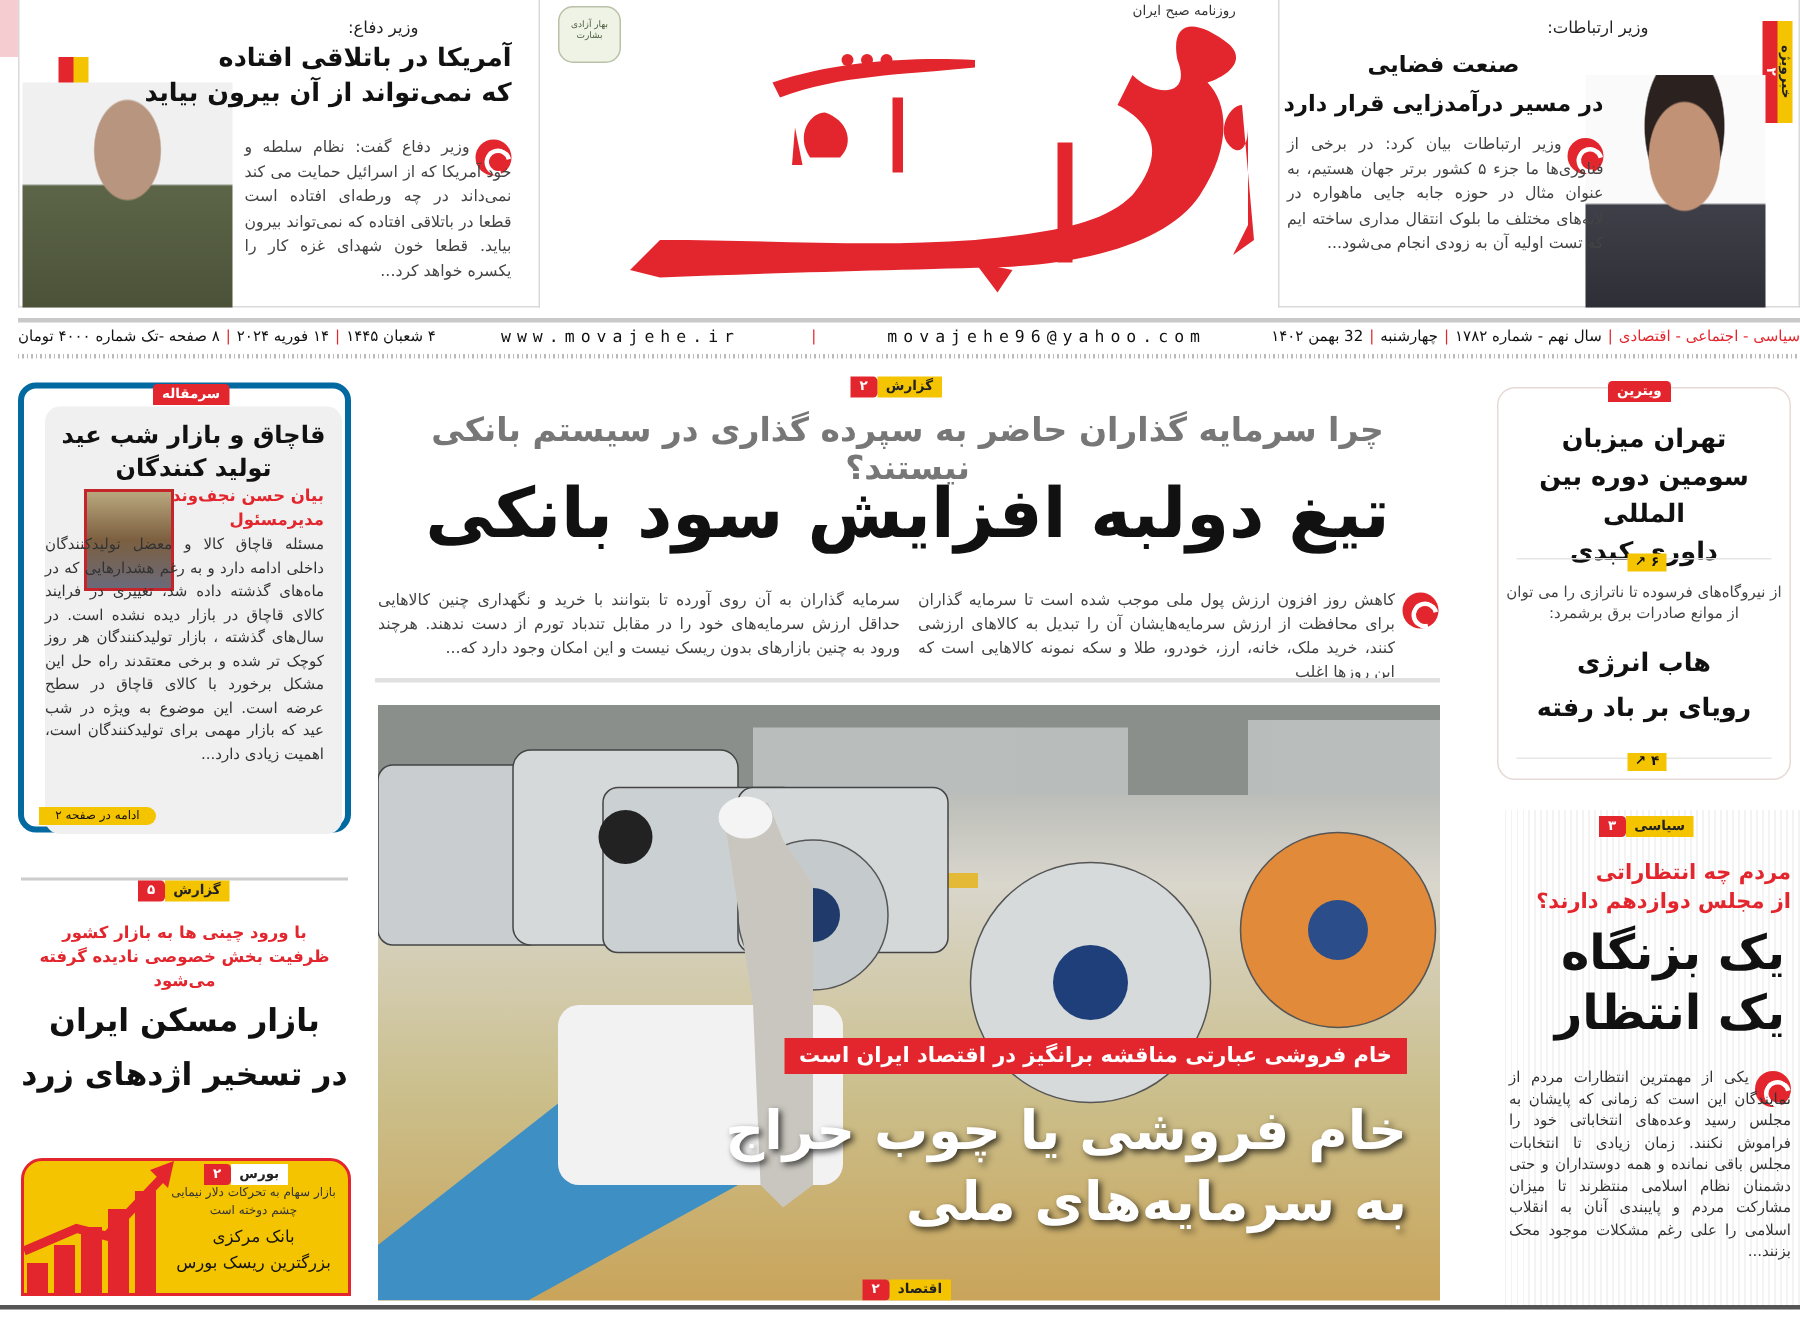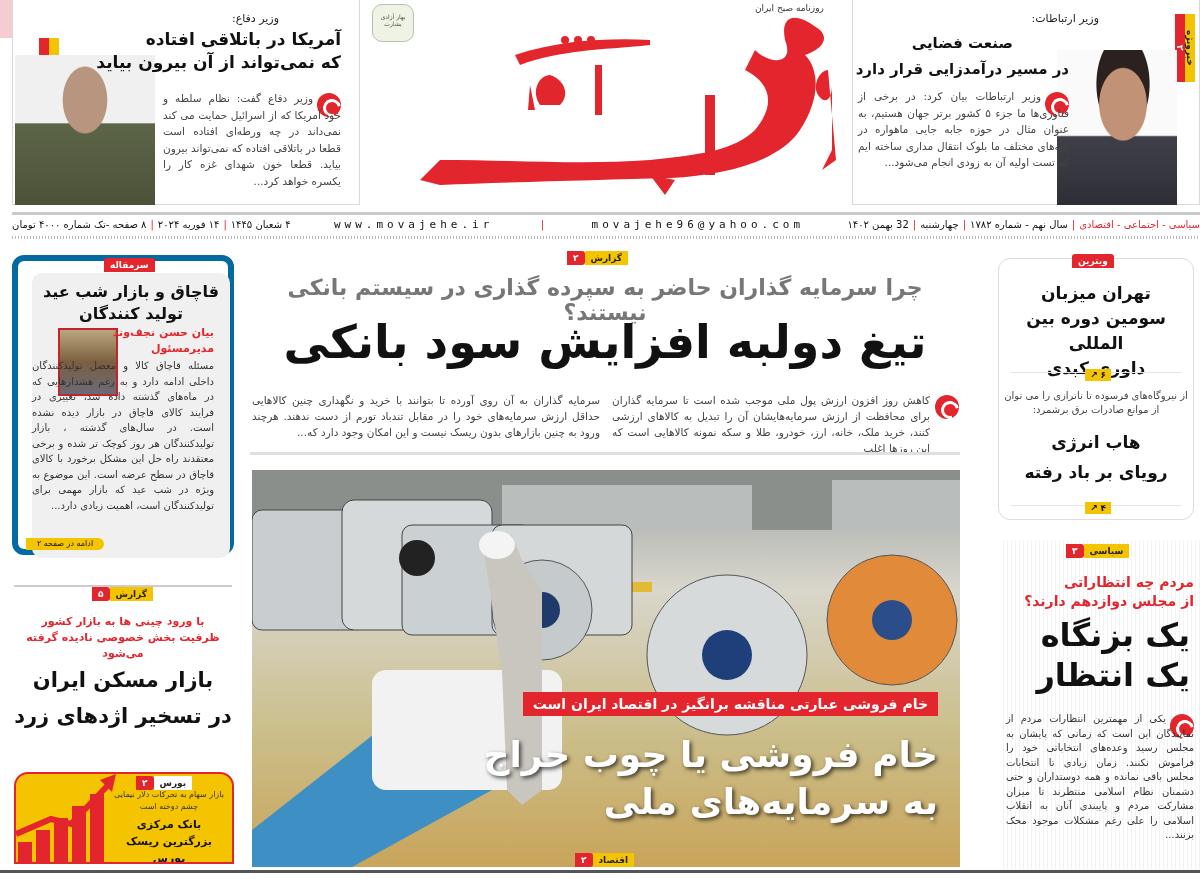--- a/index.html
+++ b/index.html
@@ -104,36 +104,36 @@
     position: absolute; left: 1000px; top: 540px; width: 200px; height: 330px;
     background: repeating-linear-gradient(90deg,#fff 0 3px,#f3f3f3 3px 4px);
   }
   .p-kicker { position: absolute; right: 6px; top: 33px; font-size: 14px; font-weight: bold; color: #e3262d; text-align: right; line-height: 19px; }
   .p-title { position: absolute; right: 10px; top: 75px; font-size: 32px; font-weight: bold; color: #111; text-align: right; line-height: 40px; }
   .p-body { position: absolute; right: 6px; left: 6px; top: 172px; font-size: 10px; line-height: 14.5px; color: #333; text-align: justify; }
 
   
   .editorial {
     position: absolute; left: 12px; top: 255px; width: 222px; height: 300px;
-    border: 6px solid #0369a1; border-radius: 12px; background: #fff;
+    border: 4px solid #0369a1; border-radius: 12px; background: #fff;
   }
   .ed-inner { position: absolute; left: 14px; top: 12px; width: 198px; height: 285px; background: #f0f0f0; border-radius: 10px; }
   .ed-title { position: absolute; width: 100%; top: 8px; text-align: center; font-size: 16px; font-weight: bold; line-height: 22px; color: #111; }
   .ed-author { position: absolute; right: 14px; top: 64px; font-size: 11px; color: #e3262d; line-height: 16px; text-align: right; font-weight: bold; }
   .ed-body { position: absolute; right: 14px; left: 14px; top: 97px; font-size: 10px; line-height: 15.5px; color: #333; text-align: justify; }
   .ed-photo { position: absolute; left: 40px; top: 67px; width: 60px; height: 68px; background: linear-gradient(180deg,#b9a77e 0%,#7c5f3f 50%,#6a6a7a 100%); border: 2px solid #c4252b; }
   .ed-more { position: absolute; left: 26px; top: 538px; width: 78px; height: 12px; background: #f5c400; font-size: 8px; line-height: 12px; text-align: center; border-radius: 0 6px 6px 0; }
 
   .report5 { position: absolute; left: 14px; top: 585px; width: 218px; height: 165px; border-top: 2px solid #ccc; }
   .r5-kicker { position: absolute; width: 100%; top: 27px; text-align: center; font-size: 11px; color: #e3262d; font-weight: bold; line-height: 16px; }
   .r5-title { position: absolute; width: 100%; top: 75px; text-align: center; font-size: 21px; font-weight: bold; line-height: 36px; color: #111; }
 
   .bourse { position: absolute; left: 14px; top: 772px; width: 220px; height: 92px; background: #f5c400; border: 2px solid #e3262d; border-radius: 14px 14px 0 0; overflow: hidden; }
   .b-note { position: absolute; right: 8px; top: 15px; width: 110px; font-size: 8px; text-align: center; line-height: 12px; color: #333; }
-  .b-title { position: absolute; right: 8px; top: 42px; width: 110px; font-size: 11px; font-weight: bold; text-align: center; line-height: 17px; color: #111; }
+  .b-title { position: absolute; right: 8px; top: 42px; width: 110px; font-size: 11px; font-weight: normal; text-align: center; line-height: 17px; color: #111; }
   .bar { position: absolute; bottom: 0; width: 14px; background: #e3262d; }
 
   .bottom-rule { position: absolute; left: 0; top: 870px; width: 1200px; height: 3px; background: #555; }
 </style>
 </head>
 <body>
 
 <div class="corner-stamp"></div>
 
 <div class="hdr-box hdr-left">

